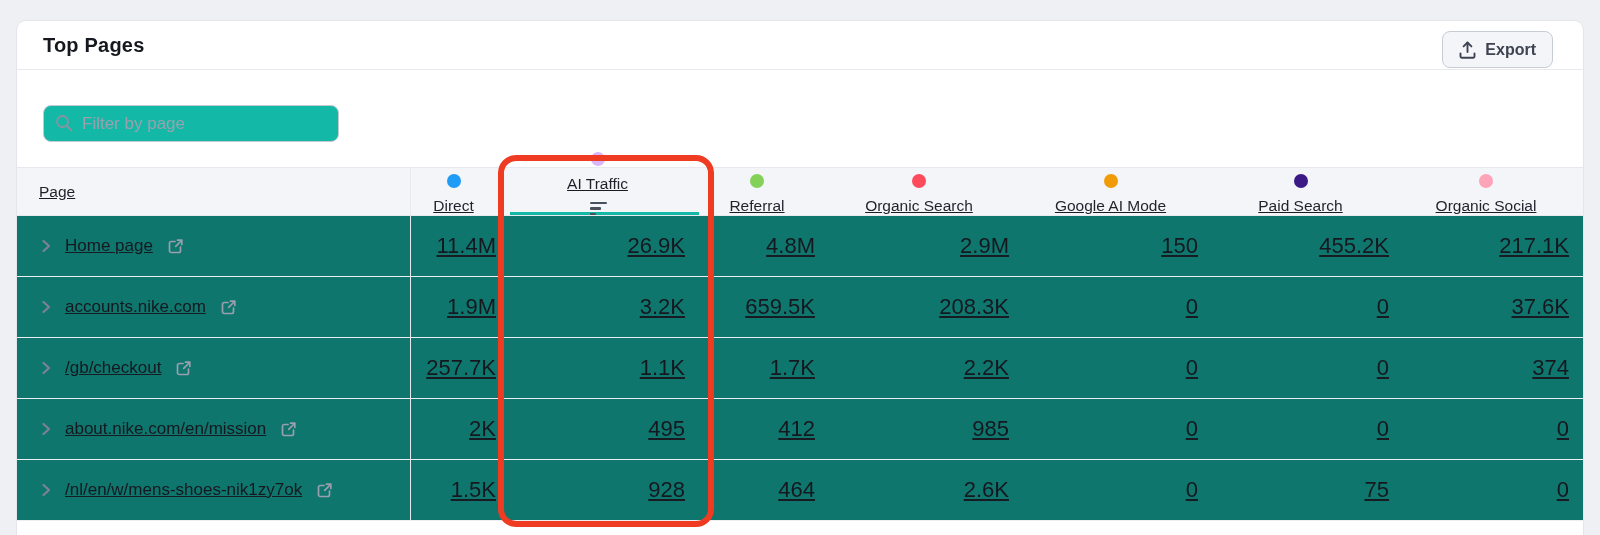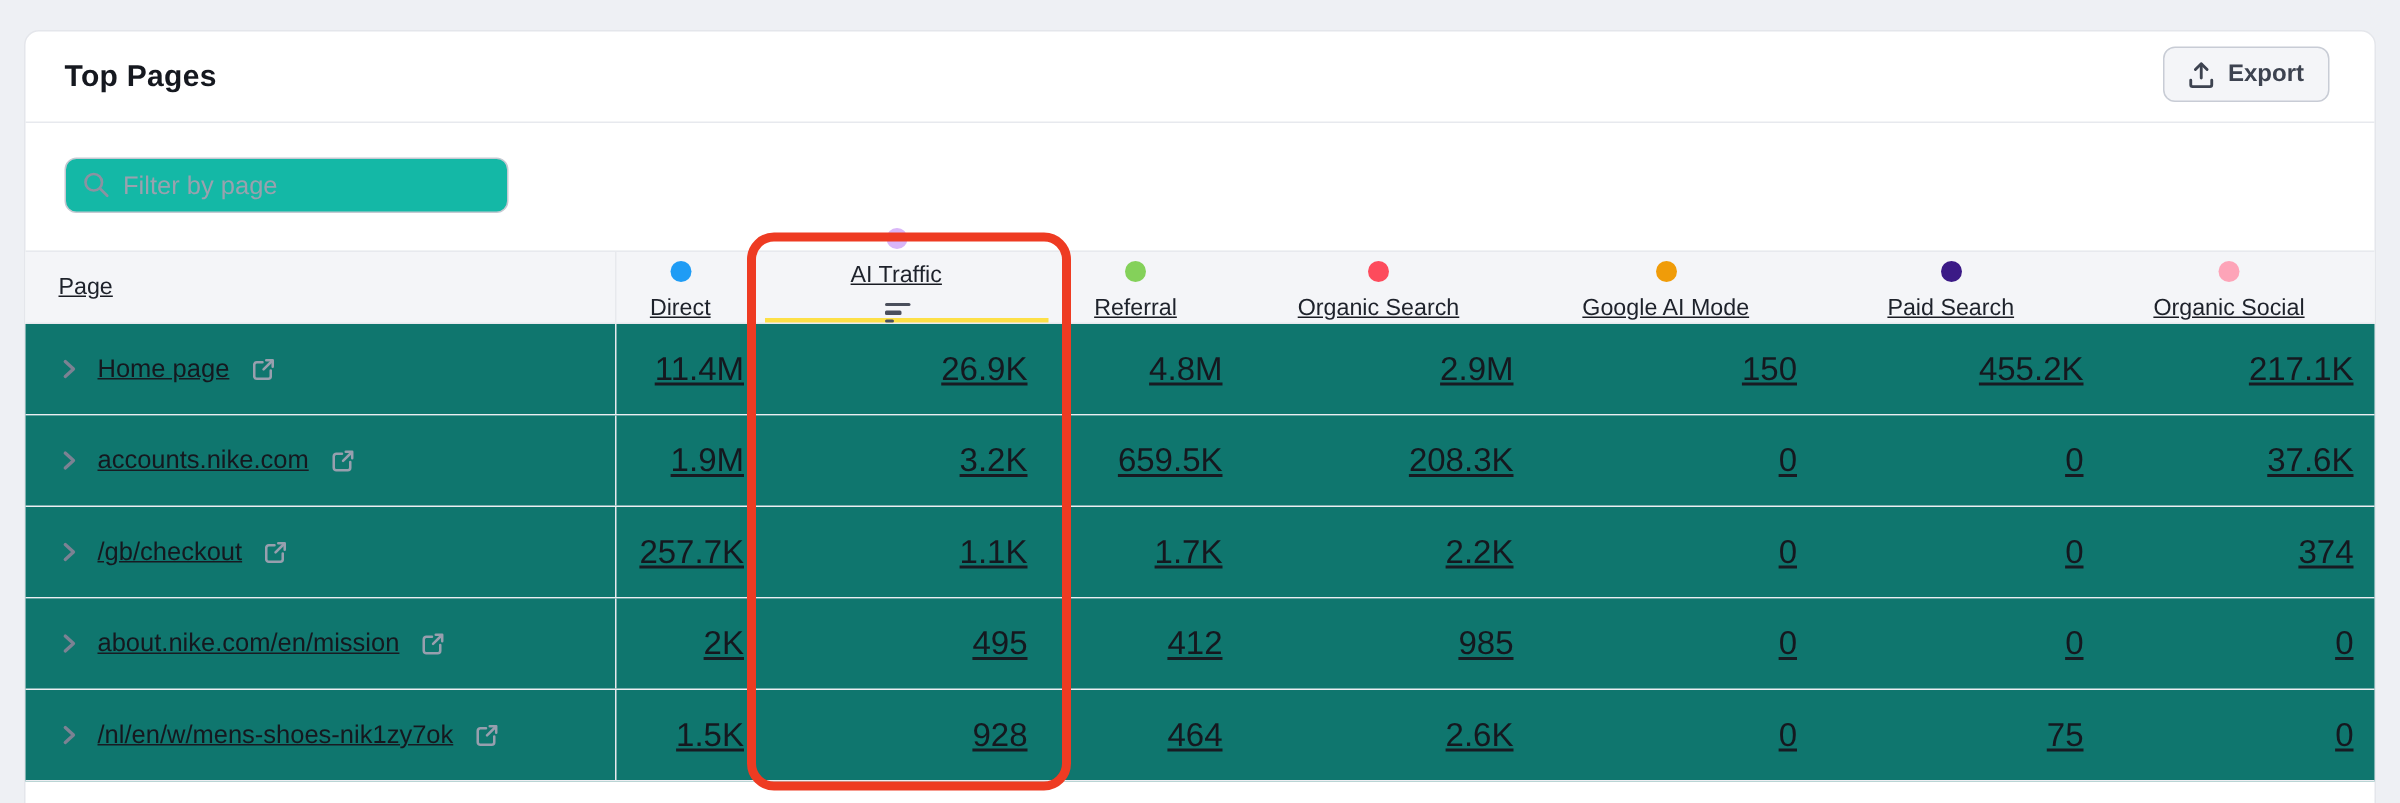--- a/index.html
+++ b/index.html
@@ -3,21 +3,21 @@
 <meta charset="utf-8">
 <style>
   * { margin:0; padding:0; box-sizing:border-box; }
   html,body { width:1600px; height:535px; overflow:hidden;
     font-family:"Liberation Sans", sans-serif; background:#eef0f4; color:#181b22; }
 
   .card { position:absolute; left:16px; top:20px; width:1568px; height:620px;
     background:#ffffff; border:1px solid #e4e6eb; border-radius:10px; }
 
   
-  .card-header { position:relative; height:61px; border-bottom:1px solid #e7e9ee;
+  .card-header { position:relative; height:49px; border-bottom:1px solid #e7e9ee;
     display:flex; align-items:center; padding:0 26px; }
   .card-title { font-size:20px; font-weight:700; letter-spacing:.2px; color:#15181f; }
   .export-btn { position:absolute; right:30px; top:10px; height:37px;
     display:flex; align-items:center; gap:9px; padding:16px 16px;
     background:#f4f5f8; border:1px solid #c8ccd5; border-radius:8px;
     font-size:16px; font-weight:600; color:#3d4350; cursor:pointer; }
 
   
   .filter-wrap { position:absolute; left:26px; top:84px; }
   .filter-input { width:296px; height:37px; border:1.5px solid #c5c9d2; border-radius:8px;
@@ -34,21 +34,21 @@
 
   .cell { display:flex; align-items:center; }
   .c-page { flex:0 0 394px; padding-left:22px; border-right:1px solid #e7e9ed; gap:12px; }
   .c-num  { justify-content:flex-end; padding-right:14px; }
   .c0 { flex:0 0 99px; }  .c1 { flex:0 0 189px; } .c2 { flex:0 0 130px; }
   .c3 { flex:0 0 194px; } .c4 { flex:0 0 189px; } .c5 { flex:0 0 191px; }
   .c6 { flex:0 0 180px; }
 
   .th-label { font-size:15.5px; color:#1e222b; white-space:nowrap; }
   .th-metric { gap:9px; cursor:pointer;flex-direction:column; }
-  .th-sorted { background:#fde047;margin-top:44px; }
+  .th-sorted { background:#14b8a6;margin-top:44px; }
   .dot { width:14px; height:14px; border-radius:50%; flex:0 0 auto; }
   .sort-icon { display:flex; flex-direction:column; gap:3px; margin-left:2px; }
   .sort-icon i { display:block; height:2.5px; background:#4a4f5c; border-radius:1px; }
   .sort-icon i:nth-child(1){ width:17px; } .sort-icon i:nth-child(2){ width:11px; }
   .sort-icon i:nth-child(3){ width:6px; }
 
   .val { font-size:22px; color:#15181f; white-space:nowrap; }
   .page-label { font-size:17px; color:#15181f; white-space:nowrap; }
   .chevron { width:14px; height:14px; flex:0 0 auto; cursor:pointer; }
   .ext-icon { width:17px; height:17px; flex:0 0 auto; margin-left:2px; cursor:pointer; }

